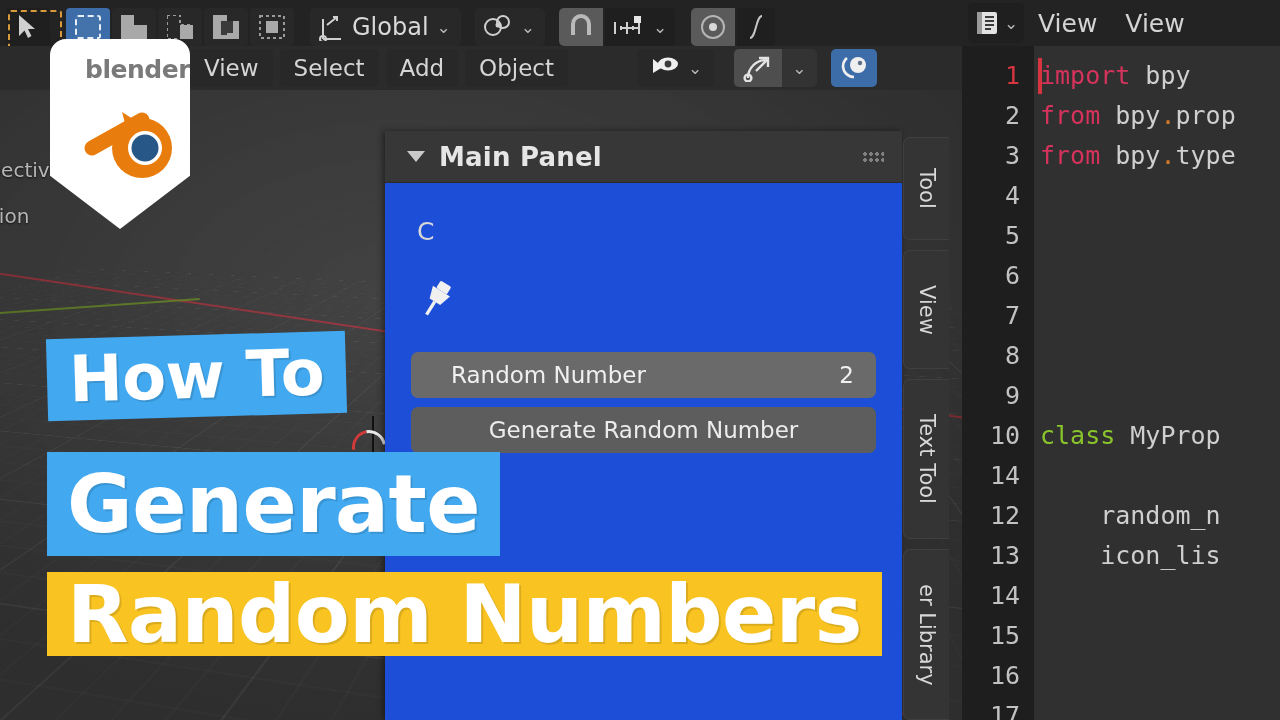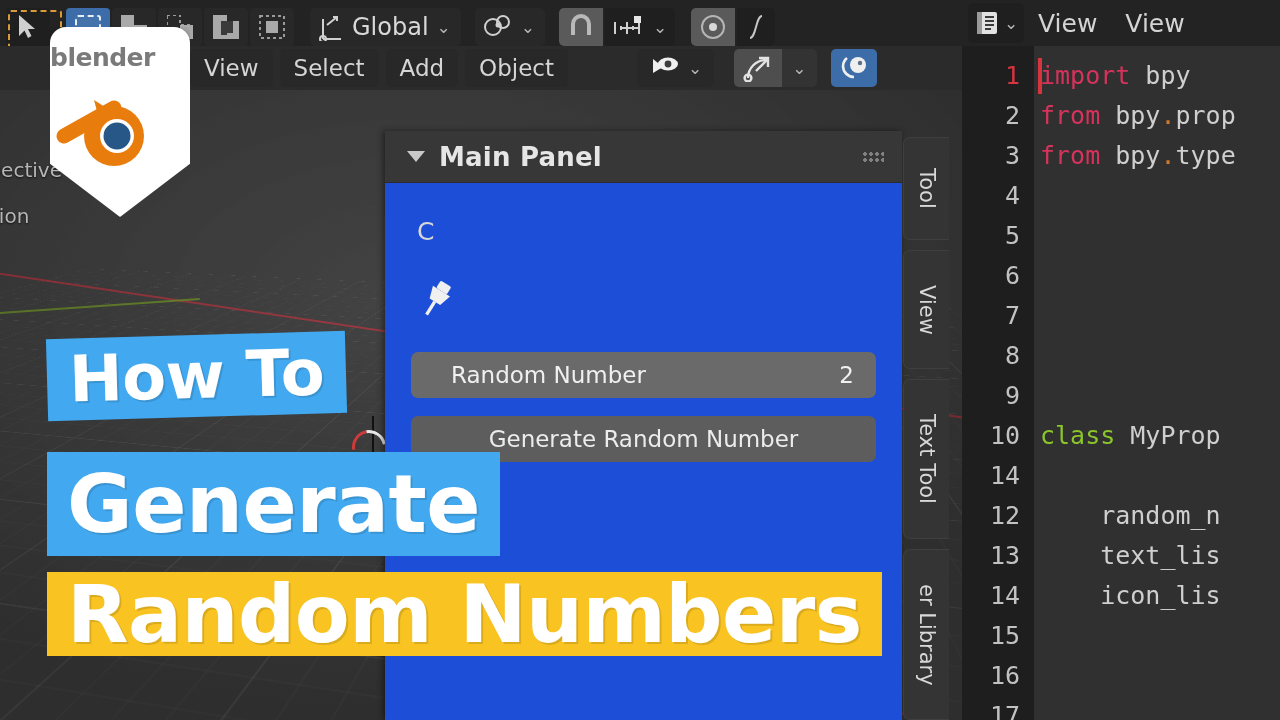--- a/index.html
+++ b/index.html
@@ -159,21 +159,21 @@
   .label-c { color: #d8d8d8; font-size: 25px; margin: 8px 0 0 6px; }
 
   .pin-icon { margin: 30px 0 0 2px; width: 46px; height: 46px; }
 
   .prop-row {
     margin-top: 26px; height: 46px; background: #6a6a6a; border-radius: 7px;
     display: flex; align-items: center; justify-content: space-between;
     padding: 0 22px 0 40px; color: #f0f0f0; font-size: 23px;
   }
   .op-row {
-    margin-top: 18px; height: 46px; background: #5d5d5d; border-radius: 7px;
+    margin-top: 9px; height: 46px; background: #5d5d5d; border-radius: 7px;
     display: flex; align-items: center; justify-content: center;
     color: #ececec; font-size: 23px;
   }
 
   
   .vtabs {
     position: absolute; left: 903px; top: 131px; width: 50px; height: 589px;
     display: flex; flex-direction: column; align-items: flex-start; gap: 10px;
     padding-top: 6px;
   }
@@ -232,26 +232,26 @@
   .kw  { color: #d6335c; }
   .kw2 { color: #8ac52b; }
   .dot { color: #d07a2a; }
   .caret {
     position: absolute; left: 4px; top: 12px; width: 4px; height: 36px;
     background: #d6343f;
   }
 
   
   .logo {
-    position: absolute; left: 50px; top: 27px; width: 140px; height: 190px;
+    position: absolute; left: 50px; top: 39px; width: 140px; height: 190px;
     background: #fff;
     border-radius: 16px 16px 16px 16px;
     clip-path: polygon(0 0, 100% 0, 100% 72%, 50% 100%, 0 72%);
     box-shadow: 0 3px 10px rgba(0,0,0,.45);
-    display: flex; flex-direction: column; align-items: flex-start;
+    display: flex; flex-direction: column; align-items: flex-end;
     padding-top: 16px;
   }
   .logo-word {
     color: #7a7a7a; font-size: 25px; font-weight: 700; letter-spacing: -0.5px;
     font-family: "DejaVu Sans", sans-serif;
   }
 
   
   .banner {
     position: absolute;
@@ -504,21 +504,20 @@
           <div class="ln"><span class="kw">from</span><span> bpy</span><span class="dot">.</span><span>type</span></div>
           <div class="ln">&nbsp;</div>
           <div class="ln">&nbsp;</div>
           <div class="ln">&nbsp;</div>
           <div class="ln">&nbsp;</div>
           <div class="ln">&nbsp;</div>
           <div class="ln">&nbsp;</div>
           <div class="ln"><span class="kw2">class</span><span> MyProp</span></div>
           <div class="ln">&nbsp;</div>
           <div class="ln"><span>    random_n</span></div>
-          <div class="ln"><span>    text_lis</span></div>
           <div class="ln"><span>    icon_lis</span></div>
           <div class="ln">&nbsp;</div>
           <div class="ln">&nbsp;</div>
         </div>
     </div>
   </div>
 
   <div class="logo">
     <div class="logo-word">blender</div>
     <svg width="112" height="112" viewBox="0 0 112 112" style="margin-top:2px;">

